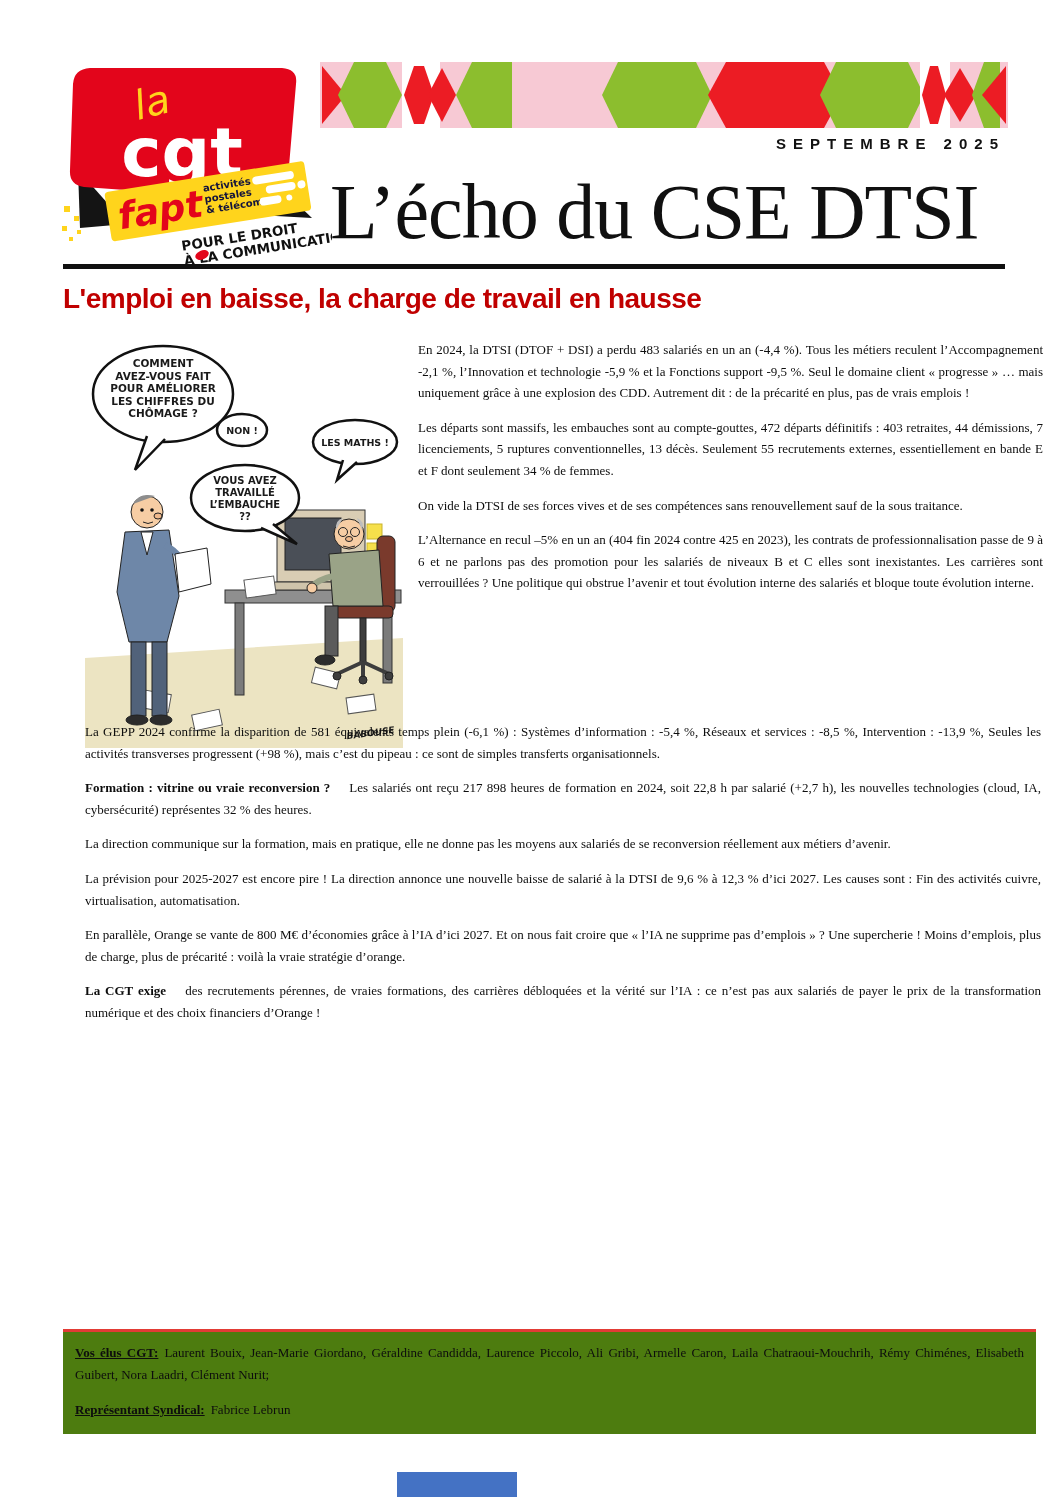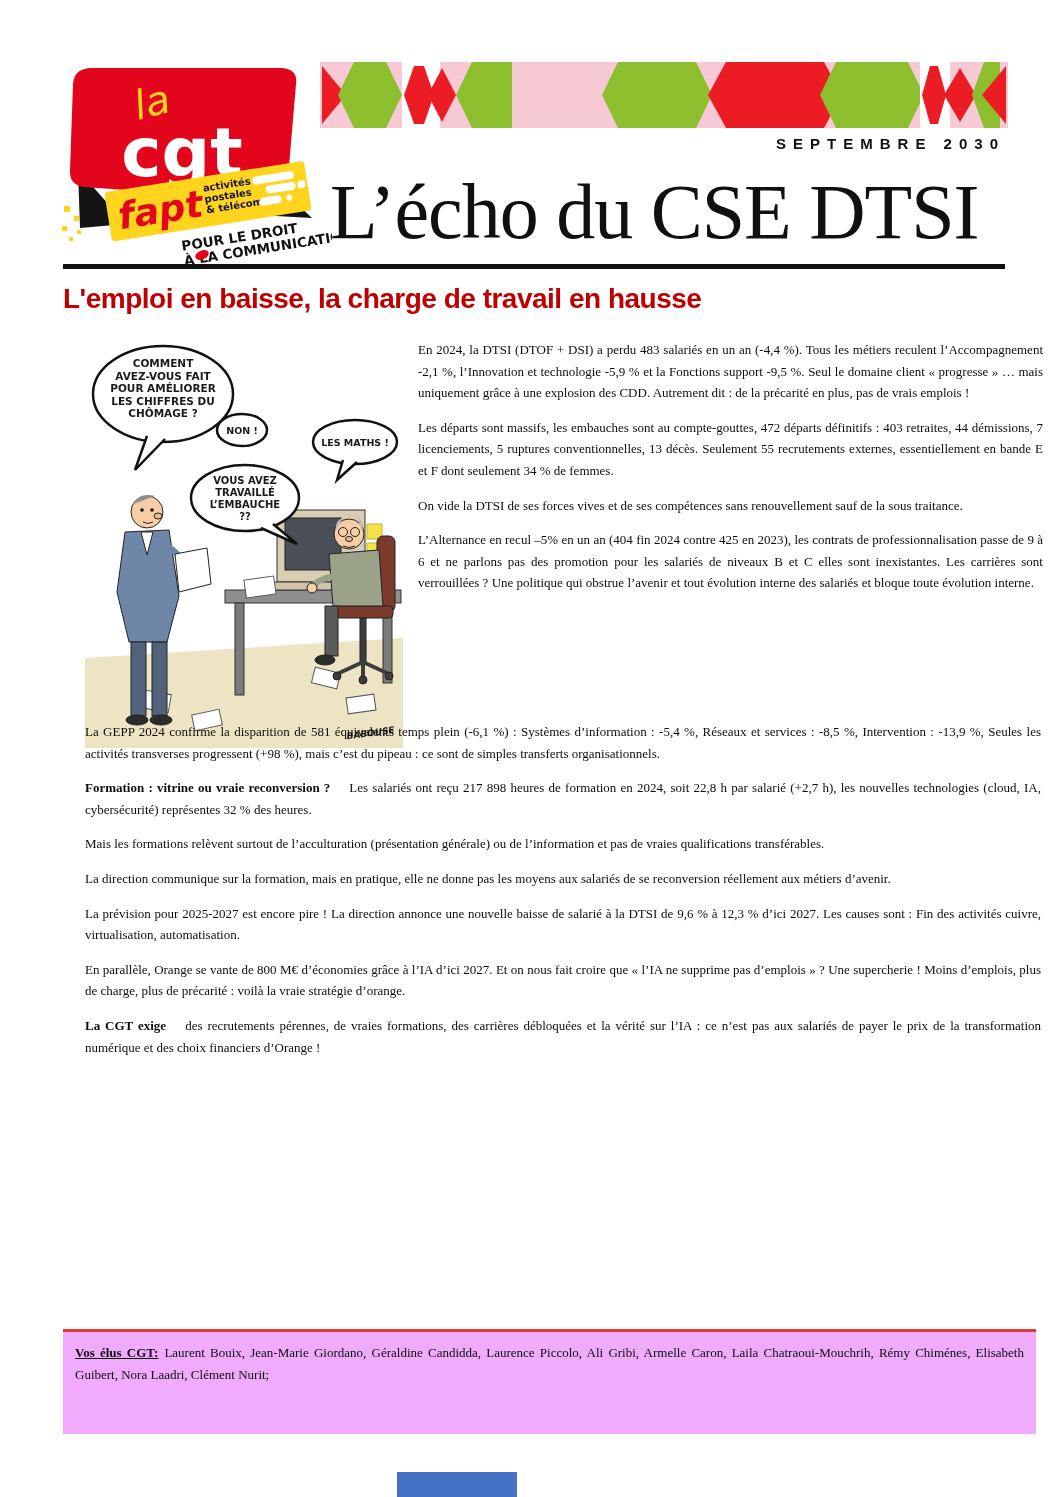--- a/index.html
+++ b/index.html
@@ -19,21 +19,21 @@
             font-family:"Liberation Sans",sans-serif;font-weight:bold;
             font-size:28px;letter-spacing:-0.5px;}
   
   .col-text{left:418px;top:339px;width:625px;}
   .full-text{left:85px;top:721px;width:956px;}
   .col-text p,.full-text p,.footer-box p{margin:0 0 13px 0;font-size:13px;line-height:21.6px;
             text-align:justify;color:#0d0d0d;}
   .lead{font-weight:bold;margin-right:19px;}
   .lead:empty{margin-right:0;}
   
-  .footer-box{left:63px;top:1329px;width:949px;height:82px;background:#f0abfc;
+  .footer-box{left:63px;top:1329px;width:949px;height:82px;background:#4d7c0f;
               border-top:3px solid #e23b35;padding:10px 12px;}
   .footer-box p{margin:0 0 14px 0;}
   .ulab{font-weight:bold;text-decoration:underline;margin-right:6px;}
   .blue-box{left:397px;top:1472px;width:120px;height:25px;background:#4472c4;}
   svg text{font-family:"DejaVu Sans",sans-serif;}
   .cartoon-svg text{font-weight:bold;fill:#1a1a1a;}
 </style>
 </head>
 <body>
 
@@ -91,21 +91,21 @@
     <polygon points="282,33 298,0 376,0 392,33 376,66 298,66" fill="#8cbe2e"></polygon>
     <polygon points="388,33 406,0 504,0 522,33 504,66 406,66" fill="#ec1c24"></polygon>
     <polygon points="500,33 516,0 588,0 604,33 588,66 516,66" fill="#8cbe2e"></polygon>
     <rect x="600" y="0" width="30" height="66" fill="#ffffff"></rect>
     <polygon points="602,33 610,4 618,4 626,33 618,62 610,62" fill="#ec1c24"></polygon>
     <polygon points="624,33 640,6 656,33 640,60" fill="#ec1c24"></polygon>
     <polygon points="652,33 664,0 680,0 680,66 664,66" fill="#8cbe2e"></polygon>
     <polygon points="686,4 662,33 686,62" fill="#ec1c24"></polygon>
   </svg>
 
-  <div class="abs issue-date">SEPTEMBRE 2030</div>
+  <div class="abs issue-date">SEPTEMBRE 2025</div>
 
   <div class="abs nl-title">L’écho du CSE DTSI</div>
 
   <div class="abs rule"></div>
 
   <div class="abs headline" style="color:#c00000">L'emploi en baisse, la charge de travail en hausse</div>
 
   <svg class="abs cartoon-svg" style="left:85px;top:340px" width="318" height="408" viewBox="0 0 318 408">
     <rect width="318" height="408" fill="#ffffff"></rect>
     <polygon points="0,318 318,298 318,408 0,408" fill="#ece4c2"></polygon>
@@ -198,26 +198,26 @@
   <div class="abs col-text">
     <p>En 2024, la DTSI (DTOF + DSI) a perdu 483 salariés en un an (-4,4 %). Tous les métiers reculent l’Accompagnement -2,1 %, l’Innovation et technologie -5,9 % et la Fonctions support -9,5 %. Seul le domaine client « progresse » … mais uniquement grâce à une explosion des CDD. Autrement dit : de la précarité en plus, pas de vrais emplois !</p>
     <p>Les départs sont massifs, les embauches sont au compte-gouttes, 472 départs définitifs : 403 retraites, 44 démissions, 7 licenciements, 5 ruptures conventionnelles, 13 décès. Seulement 55 recrutements externes, essentiellement en bande E et F dont seulement 34 % de femmes.</p>
     <p>On vide la DTSI de ses forces vives et de ses compétences sans renouvellement sauf de la sous traitance.</p>
     <p>L’Alternance en recul –5% en un an (404 fin 2024 contre 425 en 2023), les contrats de professionnalisation passe de 9 à 6 et ne parlons pas des promotion pour les salariés de niveaux B et C elles sont inexistantes. Les carrières sont verrouillées ? Une politique qui obstrue l’avenir et tout évolution interne des salariés et bloque toute évolution interne.</p>
   </div>
 
   <div class="abs full-text">
     <p><b class="lead"></b><span>La GEPP 2024 confirme la disparition de 581 équivalents temps plein (-6,1 %) : Systèmes d’information : -5,4 %, Réseaux et services : -8,5 %, Intervention : -13,9 %, Seules les activités transverses progressent (+98 %), mais c’est du pipeau : ce sont de simples transferts organisationnels.</span></p>
     <p><b class="lead">Formation : vitrine ou vraie reconversion ?</b><span>Les salariés ont reçu 217 898 heures de formation en 2024, soit 22,8 h par salarié (+2,7 h), les nouvelles technologies (cloud, IA, cybersécurité) représentes 32 % des heures.</span></p>
-    <p><b class="lead"></b><span>Mais les formations relèvent surtout de l’acculturation (présentation générale) ou de l’information et pas de vraies qualifications transférables.</span></p>
     <p><b class="lead"></b><span>La direction communique sur la formation, mais en pratique, elle ne donne pas les moyens aux salariés de se reconversion réellement aux métiers d’avenir.</span></p>
     <p><b class="lead"></b><span>La prévision pour 2025-2027 est encore pire ! La direction annonce une nouvelle baisse de salarié à la DTSI de 9,6 % à 12,3 % d’ici 2027. Les causes sont : Fin des activités cuivre, virtualisation, automatisation.</span></p>
     <p><b class="lead"></b><span>En parallèle, Orange se vante de 800 M€ d’économies grâce à l’IA d’ici 2027. Et on nous fait croire que « l’IA ne supprime pas d’emplois » ? Une supercherie ! Moins d’emplois, plus de charge, plus de précarité : voilà la vraie stratégie d’orange.</span></p>
     <p><b class="lead">La CGT exige</b><span>des recrutements pérennes, de vraies formations, des carrières débloquées et la vérité sur l’IA : ce n’est pas aux salariés de payer le prix de la transformation numérique et des choix financiers d’Orange !</span></p>
   </div>
 
   <div class="abs footer-box">
     <p><b class="ulab">Vos élus CGT:</b><span>Laurent Bouix, Jean-Marie Giordano, Géraldine Candidda, Laurence Piccolo, Ali Gribi, Armelle Caron, Laila Chatraoui-Mouchrih, Rémy Chiménes, Elisabeth Guibert, Nora Laadri, Clément Nurit;</span></p>
+    <p><b class="ulab">Représentant Syndical:</b><span>Fabrice Lebrun</span></p>
   </div>
 
   <div class="abs blue-box"></div>
 
 </div>
 
 </body></html>

